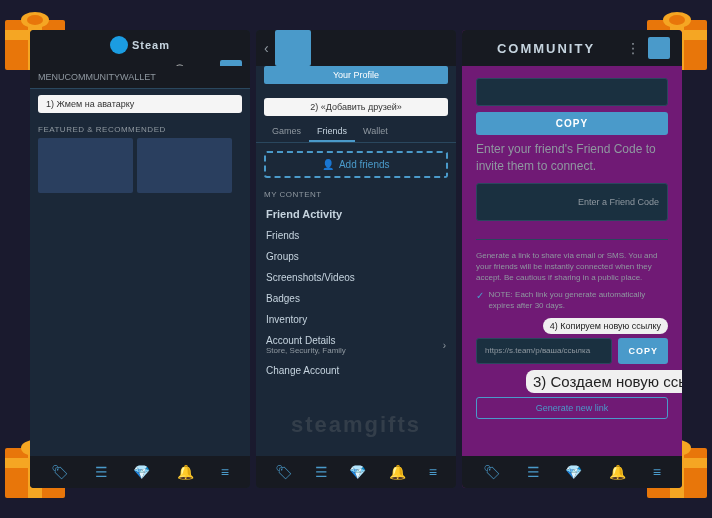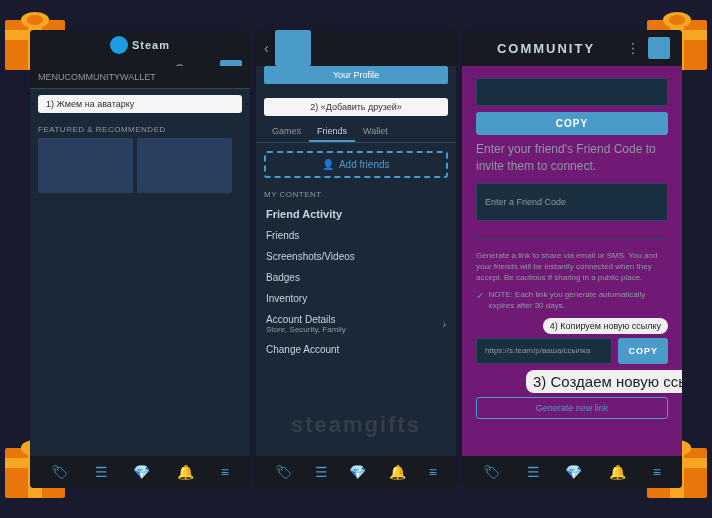--- a/index.html
+++ b/index.html
@@ -585,20 +585,21 @@
       <span class="profile-tab active">Friends</span>
       <span class="profile-tab">Wallet</span>
     </div>
     <div class="add-friends-btn">
       <span>👤</span>
       <span>Add friends</span>
     </div>
     <div class="my-content-label">MY CONTENT</div>
     <div class="content-menu-item bold">Friend Activity</div>
     <div class="content-menu-item">Friends</div>
+    <div class="content-menu-item">Groups</div>
     <div class="content-menu-item">Screenshots/Videos</div>
     <div class="content-menu-item">Badges</div>
     <div class="content-menu-item">Inventory</div>
     <div class="account-details">
       <div>
         <div class="account-details-text">Account Details</div>
         <div class="account-details-sub">Store, Security, Family</div>
       </div>
       <span class="arrow-right">›</span>
     </div>
@@ -618,21 +619,21 @@
     <div class="community-header">
       <span class="community-title">COMMUNITY</span>
       <span class="community-dots">⋮</span>
       <div class="community-avatar"></div>
     </div>
 
     <div class="friend-code-section">
       <div class="friend-code-input"></div>
       <div class="copy-btn">COPY</div>
       <div class="invite-desc">Enter your friend's Friend Code to invite them to connect.</div>
-      <div class="enter-friend-input" style="color:#8f98a0;display:flex;align-items:center;padding:18px 8px;font-size:9px;">
+      <div class="enter-friend-input" style="color:#8f98a0;display:flex;align-items:center;padding:18px 8px;font-size:9px;justify-content:flex-end;">
         <span>Enter a Friend Code</span>
       </div>
     </div>
 
     <hr class="divider">
 
     <div class="quick-invite-section">
       <div class="quick-invite-desc">Generate a link to share via email or SMS. You and your friends will be instantly connected when they accept. Be cautious if sharing in a public place.</div>
 
       <div class="note-text">

